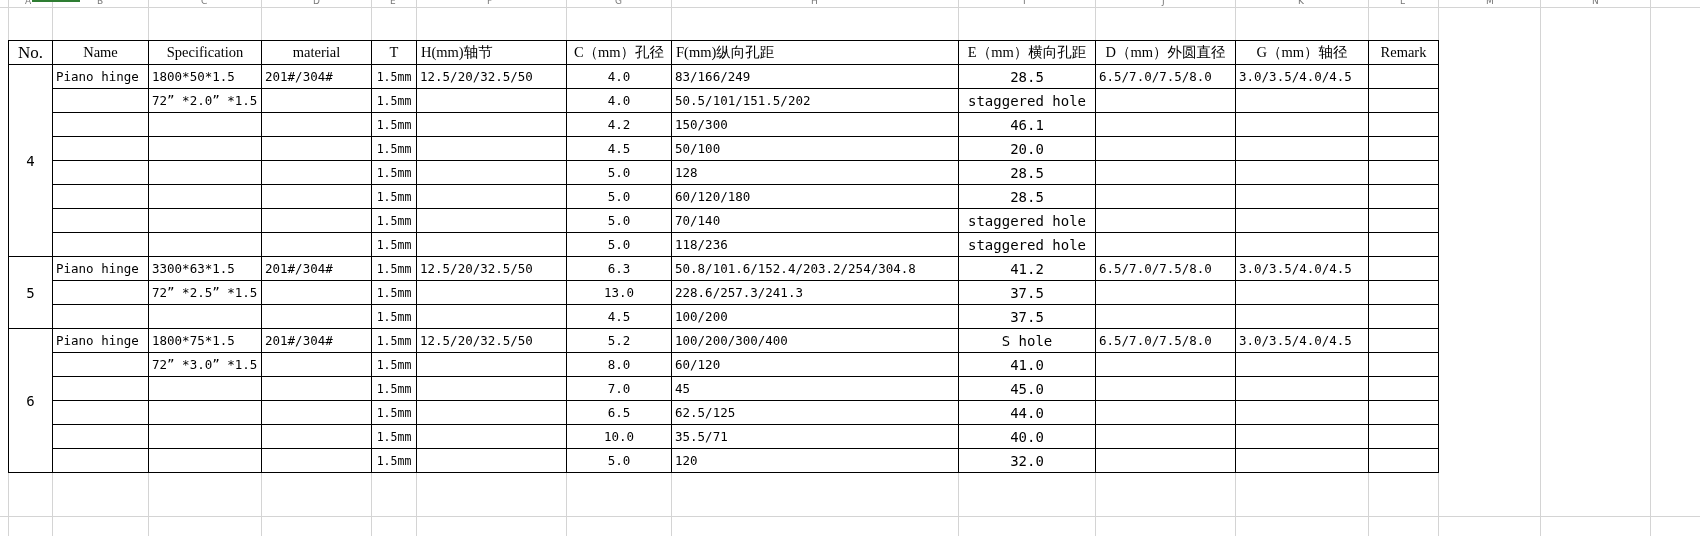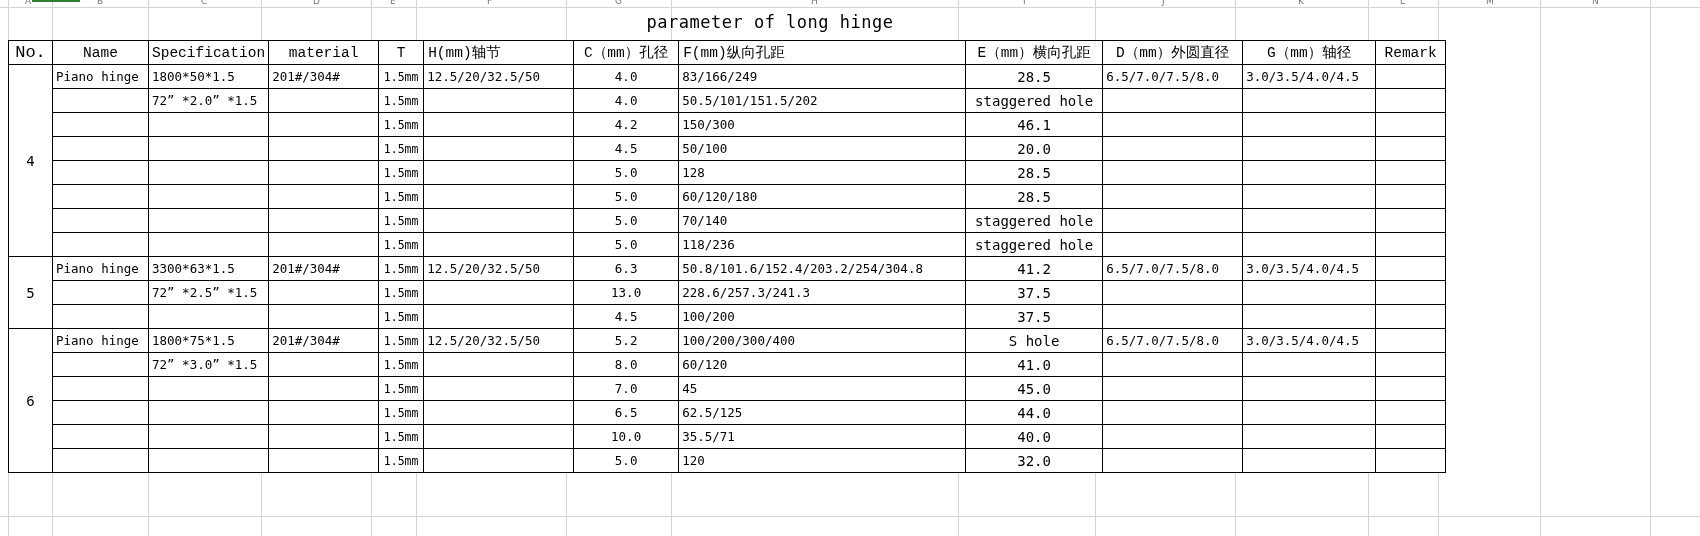--- a/index.html
+++ b/index.html
@@ -92,21 +92,21 @@
     font-weight: normal;
     vertical-align: middle;
     padding: 0 3px;
     height: 24px;
     box-sizing: border-box;
     background: #fff;
     white-space: nowrap;
     overflow: hidden;
   }
   thead td {
-    font-family: Liberation Mono, monospace;
+    font-family: Liberation Serif, serif;
     font-size: 14.5px;
     text-align: center;
     height: 34px;
   }
   thead td.hdr-no {
     font-size: 17px;
   }
   thead td.hdr-left {
     text-align: left;
     padding-left: 4px;
@@ -177,21 +177,20 @@
       <div class="lbl" style="left: 811px;">H</div>
       <div class="lbl" style="left: 1023px;">I</div>
       <div class="lbl" style="left: 1162px;">J</div>
       <div class="lbl" style="left: 1298px;">K</div>
       <div class="lbl" style="left: 1400px;">L</div>
       <div class="lbl" style="left: 1486px;">M</div>
       <div class="lbl" style="left: 1592px;">N</div>
     </div>
   <div class="green-mark"></div>
 
-  <div class="title">parameter of long  hinge</div>
 
   <table class="params" id="params-table">
     <colgroup>
       <col style="width:44px">
       <col style="width:96px">
       <col style="width:113px">
       <col style="width:110px">
       <col style="width:45px">
       <col style="width:150px">
       <col style="width:105px">

